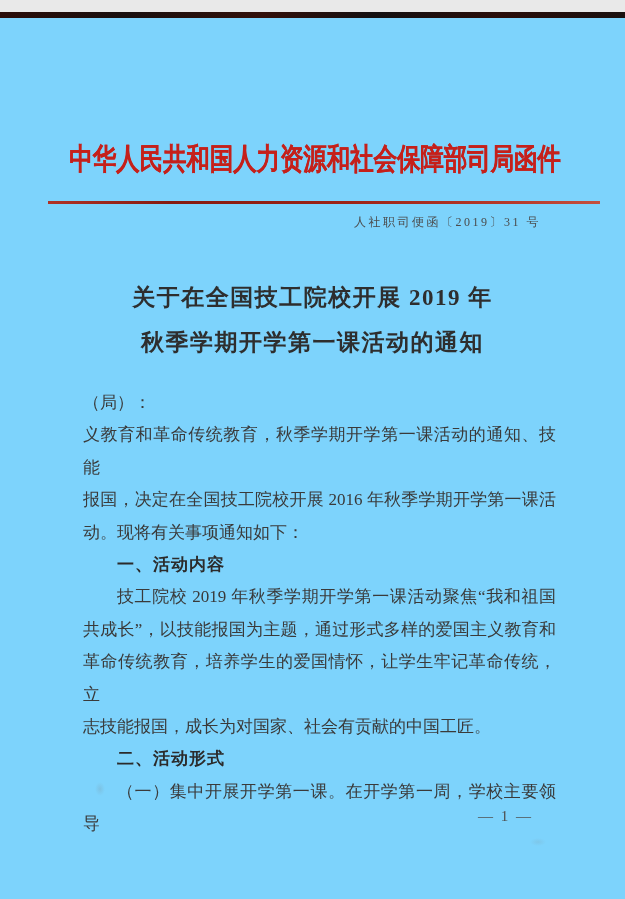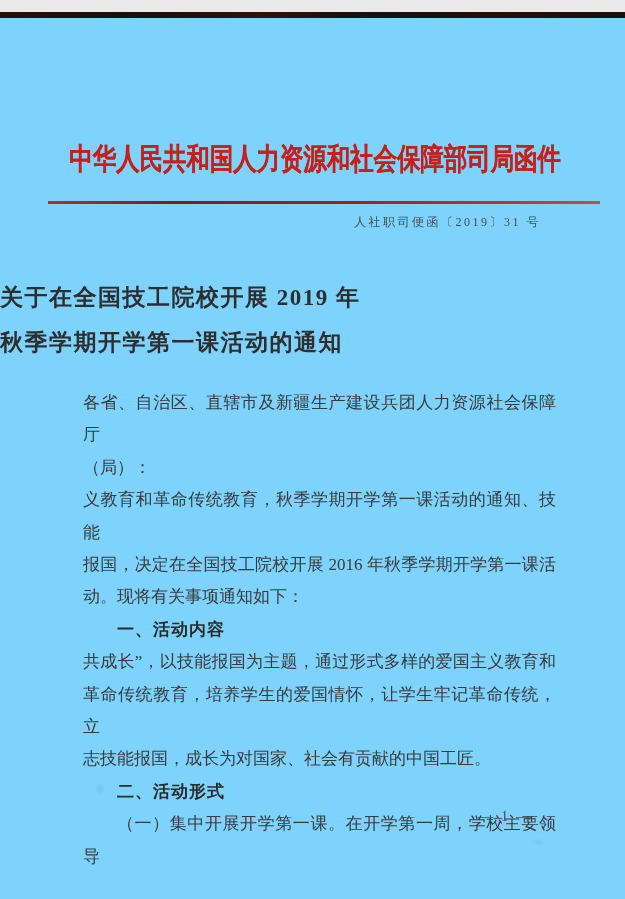--- a/index.html
+++ b/index.html
@@ -56,21 +56,21 @@
     right: 84px;
     font-size: 12px;
     letter-spacing: 2.5px;
     color: #4b4b4b;
   }
   .title-block {
     position: absolute;
     top: 263px;
     left: 0;
     width: 100%;
-    text-align: left;
+    text-align: center;
     font-size: 23px;
     font-weight: bold;
     line-height: 45px;
     letter-spacing: 1.5px;
     color: #2e2e2e;
   }
   .doc-body {
     position: absolute;
     top: 375px;
     left: 83px;
@@ -132,26 +132,26 @@
   <div class="red-rule"></div>
 
   <div class="doc-number">人社职司便函〔2019〕31 号</div>
 
   <div class="title-block">
     <div>关于在全国技工院校开展 2019 年</div>
     <div>秋季学期开学第一课活动的通知</div>
   </div>
 
   <div class="doc-body">
-      <div class="bline stretch">各省、自治区、直辖市及新疆生产建设兵团人力资源社会保障厅</div>
       <div class="bline">（局）：</div>
       <div class="bline stretch">义教育和革命传统教育，秋季学期开学第一课活动的通知、技能</div>
       <div class="bline stretch">报国，决定在全国技工院校开展 2016 年秋季学期开学第一课活</div>
       <div class="bline">动。现将有关事项通知如下：</div>
       <div class="bline bhead ind">一、活动内容</div>
+      <div class="bline stretch ind">技工院校 2019 年秋季学期开学第一课活动聚焦“我和祖国</div>
       <div class="bline stretch">共成长”，以技能报国为主题，通过形式多样的爱国主义教育和</div>
       <div class="bline stretch">革命传统教育，培养学生的爱国情怀，让学生牢记革命传统，立</div>
       <div class="bline">志技能报国，成长为对国家、社会有贡献的中国工匠。</div>
       <div class="bline bhead ind">二、活动形式</div>
       <div class="bline stretch ind">（一）集中开展开学第一课。在开学第一周，学校主要领导</div>
     </div>
 
   <div class="page-number">— 1 —</div>
 
   <div class="smudge-a"></div>

